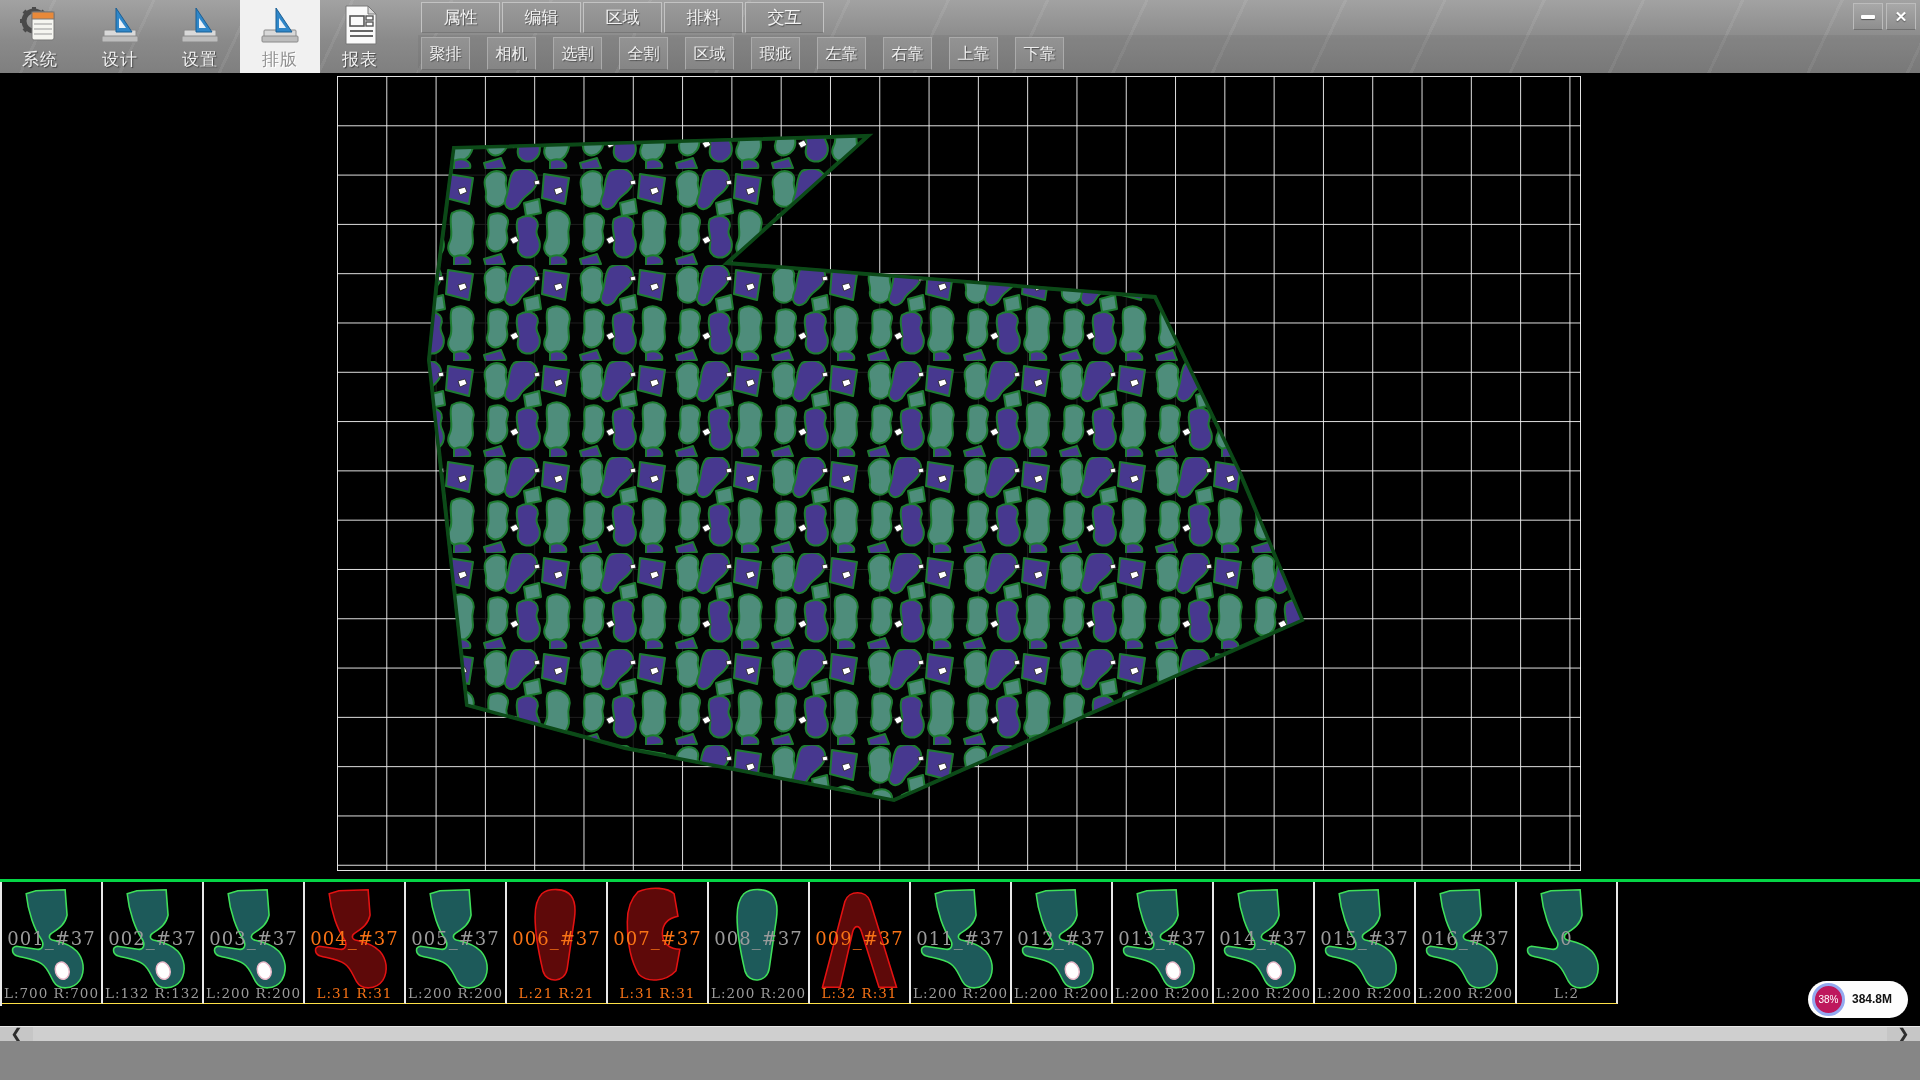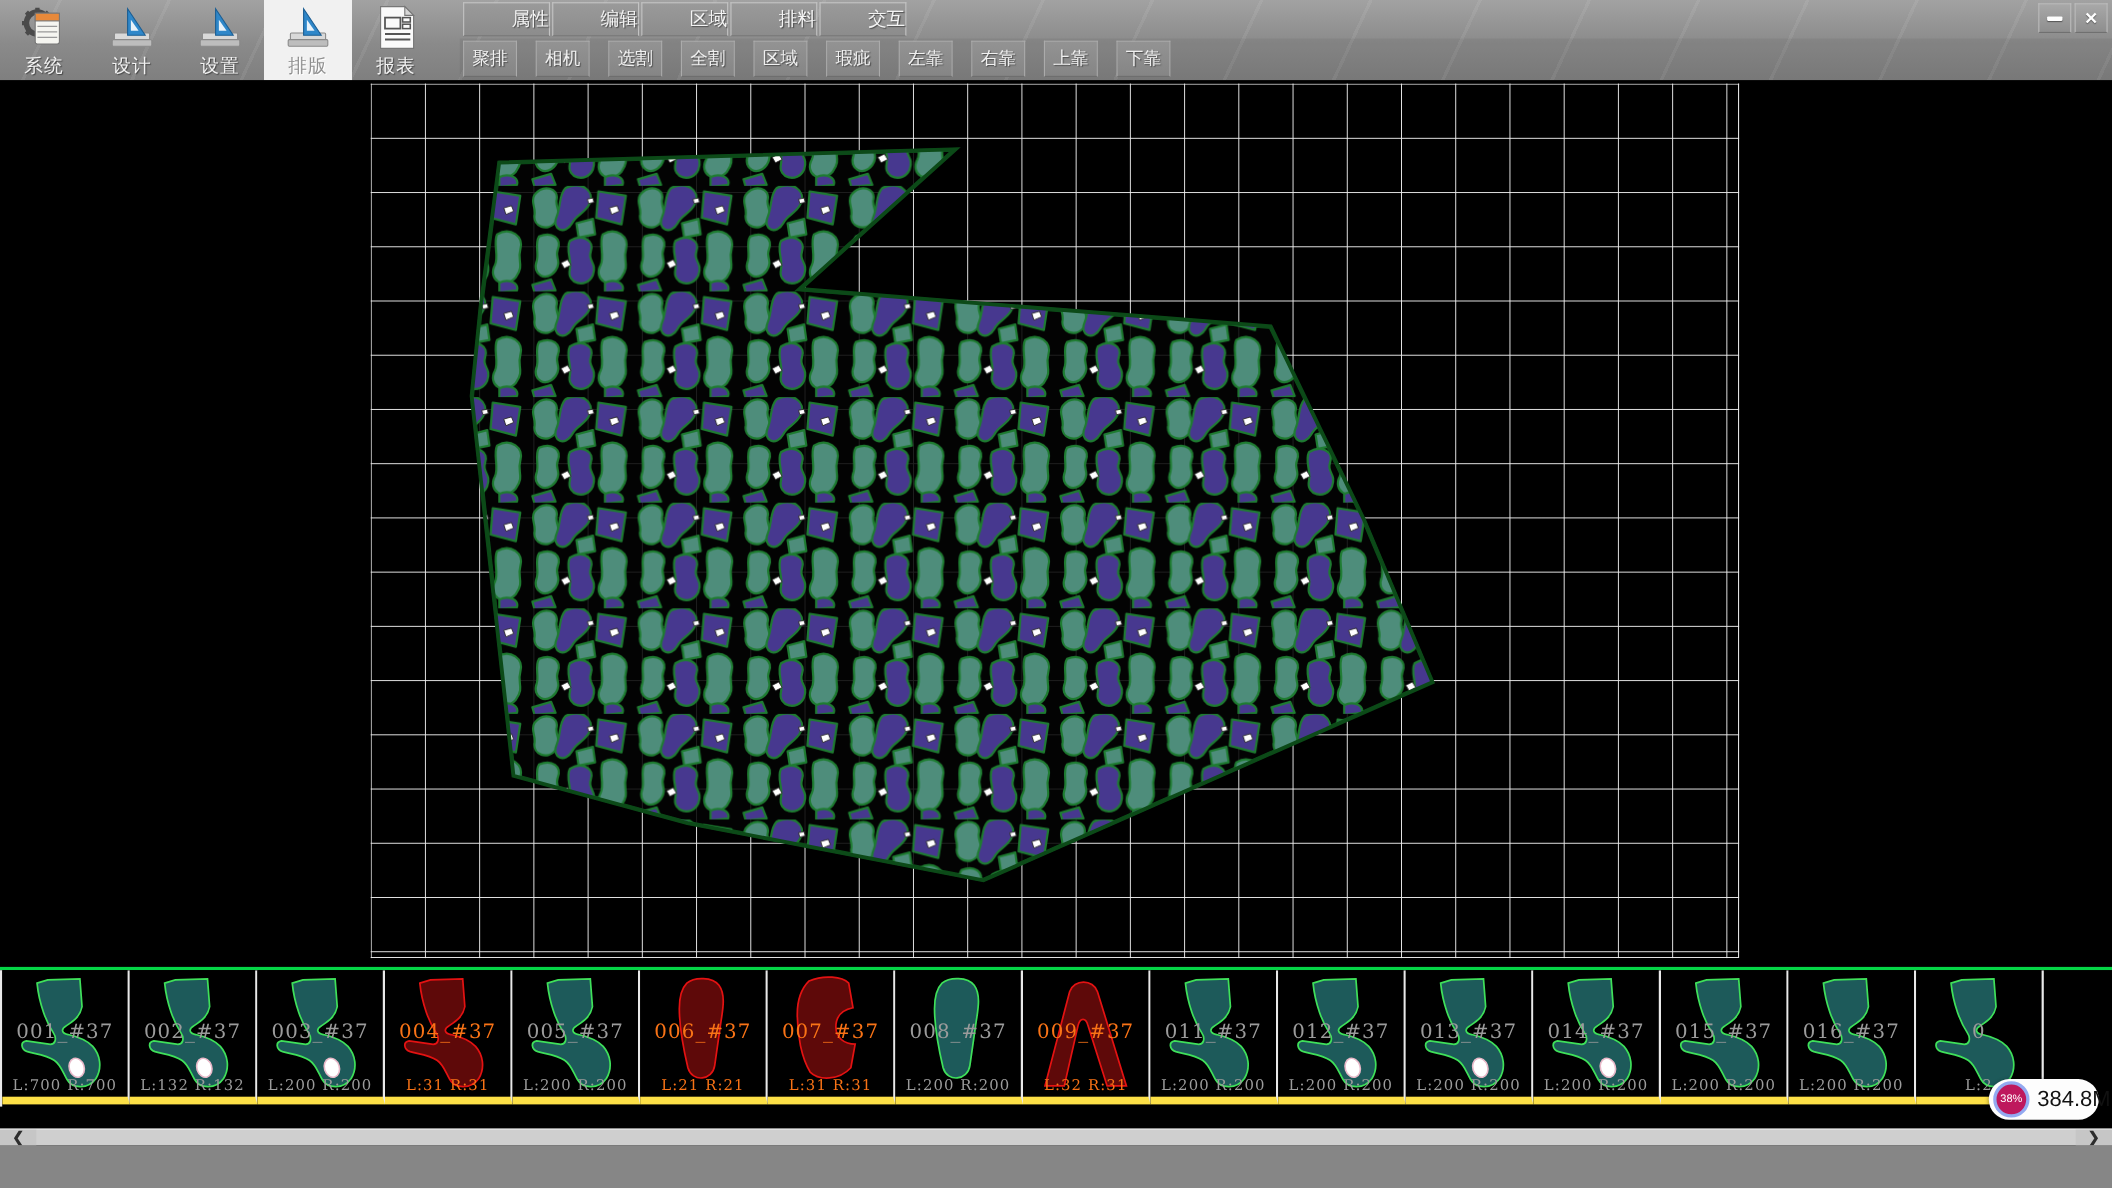--- a/index.html
+++ b/index.html
@@ -25,21 +25,21 @@
   .mainbtn.active { background:#f1f1f1; }
   .mainbtn .icon { width:44px; height:42px; display:flex; align-items:center; justify-content:center; }
   .mainbtn .lbl {
     font-size:17px; color:#f2f2f2; letter-spacing:1px; margin-top:2px;
     text-shadow:1px 1px 1px rgba(60,60,60,.9);
   }
   .mainbtn.active .lbl { color:#8f8f8f; text-shadow:1px 1px 0 #fff; }
 
   .menurow1 { position:absolute; left:421px; top:2px; height:31px; display:flex; gap:2px; }
   .menubtn1 {
-    width:79px; height:31px; line-height:29px; text-align:right;
+    width:79px; height:31px; line-height:29px; text-align:center;
     font-size:17px; color:#f4f4f4; text-shadow:1px 1px 1px rgba(70,70,70,.9);
     background:linear-gradient(to bottom,#9a9a9a,#8c8c8c);
     border:1px solid #c3c3c3; border-bottom-color:#787878; cursor:default;
   }
   .menurow2 { position:absolute; left:421px; top:37px; height:33px; display:flex; gap:17px; }
   .menubtn2 {
     width:49px; height:33px; line-height:31px; text-align:center;
     font-size:16px; color:#f0f0f0; text-shadow:1px 1px 1px rgba(70,70,70,.9);
     background:linear-gradient(to bottom,#939393,#858585);
     border:1px solid #ababab; border-bottom-color:#6e6e6e; cursor:default;
@@ -72,22 +72,22 @@
   .hide-svg { position:absolute; left:0; top:0; }
 
   
   .greenline { position:absolute; left:0; top:879px; width:1920px; height:3px; background:#05d546; }
   .thumbstrip {
     position:absolute; left:0; top:882px; width:1920px; height:124px;
     background:#000; display:flex; overflow:hidden;
     border-left:2px solid #e9e9e9;
   }
   .thumb {
-    position:relative; width:116px; height:122px; flex:0 0 auto;
-    border-right:2px solid #e9e9e9; border-bottom:7px solid #fde047; background:#000;
+    position:relative; width:101px; height:122px; flex:0 0 auto;
+    border-right:2px solid #e9e9e9; border-bottom:1px solid #fde047; background:#000;
     overflow:hidden; cursor:default;
   }
   .thumb svg { position:absolute; left:0; top:2px; width:100%; height:112px; }
   .thumb .tid {
     position:absolute; left:0; right:0; top:46px; text-align:center;
     font-family:"DejaVu Serif", serif; font-size:18px; color:#9b9b9b; letter-spacing:1px;
   }
   .thumb .tlr {
     position:absolute; left:0; right:0; bottom:2px; text-align:center;
     font-family:"DejaVu Serif", serif; font-size:13.5px; color:#9b9b9b; letter-spacing:1px;
@@ -112,21 +112,21 @@
     position:absolute; left:1808px; top:981px; width:100px; height:37px;
     background:#fdfdfd; border-radius:19px; box-shadow:0 1px 4px rgba(0,0,0,.45); z-index:5;
   }
   .badge .circ {
     position:absolute; left:4px; top:2px; width:33px; height:33px; border-radius:50%;
     background:#be185d; border:3px solid #93a9f0;
     color:#fff; font-size:10px; display:flex; align-items:center; justify-content:center;
   }
   .badge .mem {
     position:absolute; left:44px; top:0; height:37px; line-height:37px;
-    color:#111; font-size:20px;
+    color:#111; font-size:12px;font-weight:bold;
   }
 </style>
 </head>
 <body>
 
 <div class="topbar">
   <div class="streaks"></div>
   <div class="mainbtns" id="mainbtns">
       <div class="mainbtn">
         <span class="icon">

